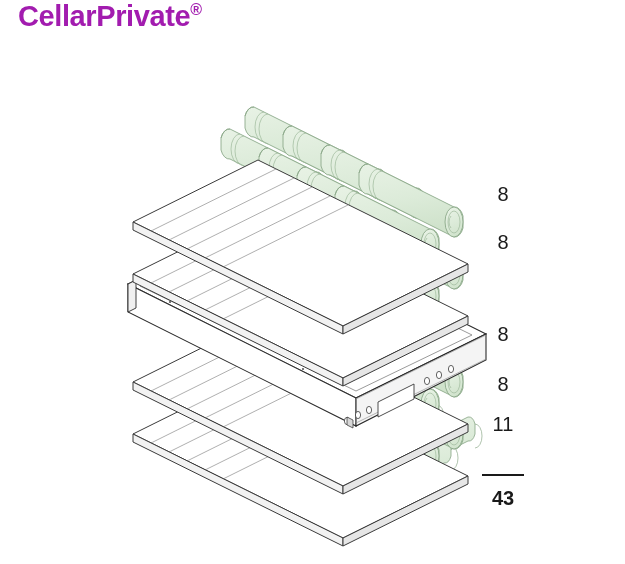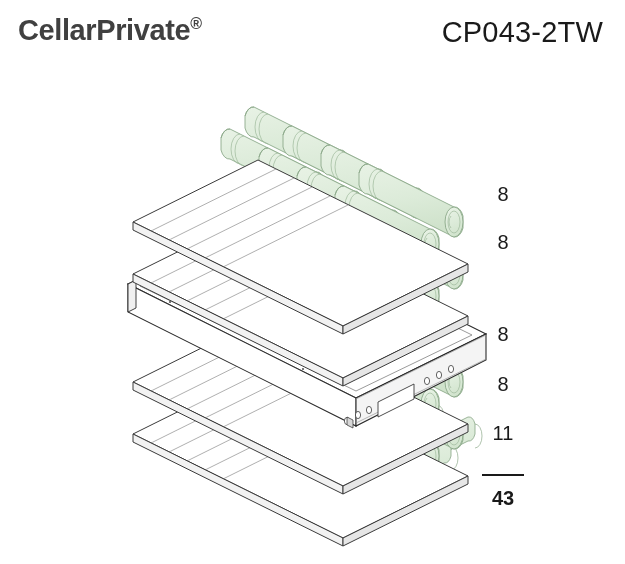--- a/index.html
+++ b/index.html
@@ -20,25 +20,25 @@
   
   #header {
     position: absolute;
     left: 0; top: 0;
     width: 625px;
     height: 62px;
   }
   #brand {
     position: absolute;
     left: 18px;
-    top: 14px;
+    top: 0;
     font-size: 29px;
     font-weight: bold;
     letter-spacing: -0.4px;
-    color: #404040;
+    color: #a21caf;
     white-space: nowrap;
   }
   #brand-reg {
     font-size: 16px;
     vertical-align: super;
     font-weight: bold;
     letter-spacing: 0;
   }
   #model {
     position: absolute;
@@ -86,21 +86,20 @@
     width: 42px;
   }
 </style>
 </head>
 <body>
 
 <div id="header">
   <div id="brand">
     <span>CellarPrivate</span><span id="brand-reg">®</span>
   </div>
-  <div id="model">CP043-2TW</div>
 </div>
 
 <div id="drawing-wrap">
 <svg id="drawing" width="625" height="502" viewBox="0 0 625 502" xmlns="http://www.w3.org/2000/svg">
   <defs>
 
     <linearGradient id="bgrad" x1="0" y1="0" x2="0.25" y2="1">
       <stop offset="0%" stop-color="#e8f2e5"></stop>
       <stop offset="55%" stop-color="#dcebd9"></stop>
       <stop offset="100%" stop-color="#cfe2cb"></stop>
@@ -344,19 +343,19 @@
   </div>
   <div class="cap-row" style="top:170px">
     <span>8</span>
   </div>
   <div class="cap-row" style="top:262px">
     <span>8</span>
   </div>
   <div class="cap-row" style="top:312px">
     <span>8</span>
   </div>
-  <div class="cap-row" style="top:361px">
+  <div class="cap-row" style="top:352px">
     <span>11</span>
   </div>
   <div class="cap-row cap-total" style="top:412px">
     <span>43</span>
   </div>
 </div>
 
 </body></html>

